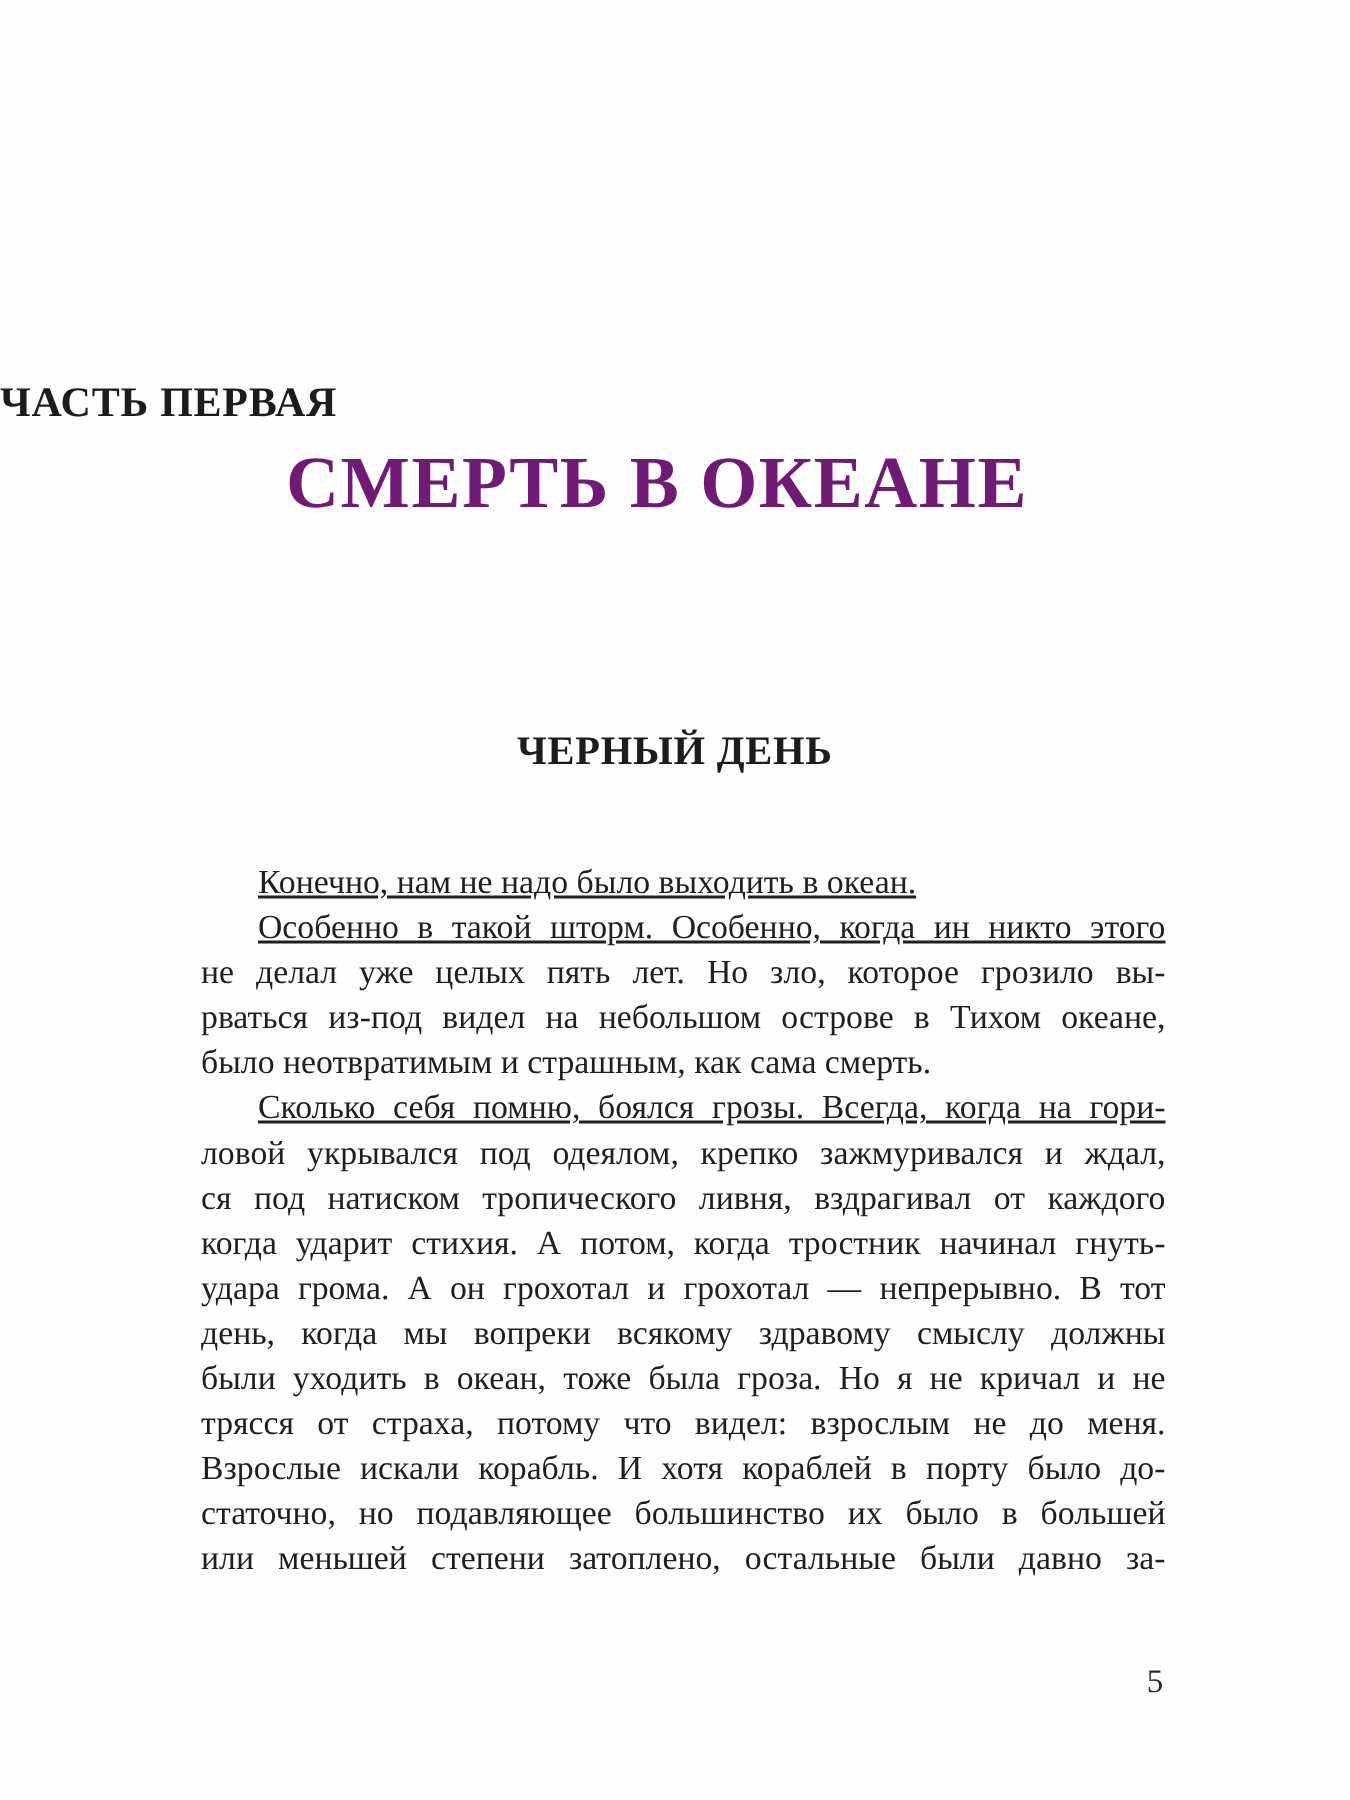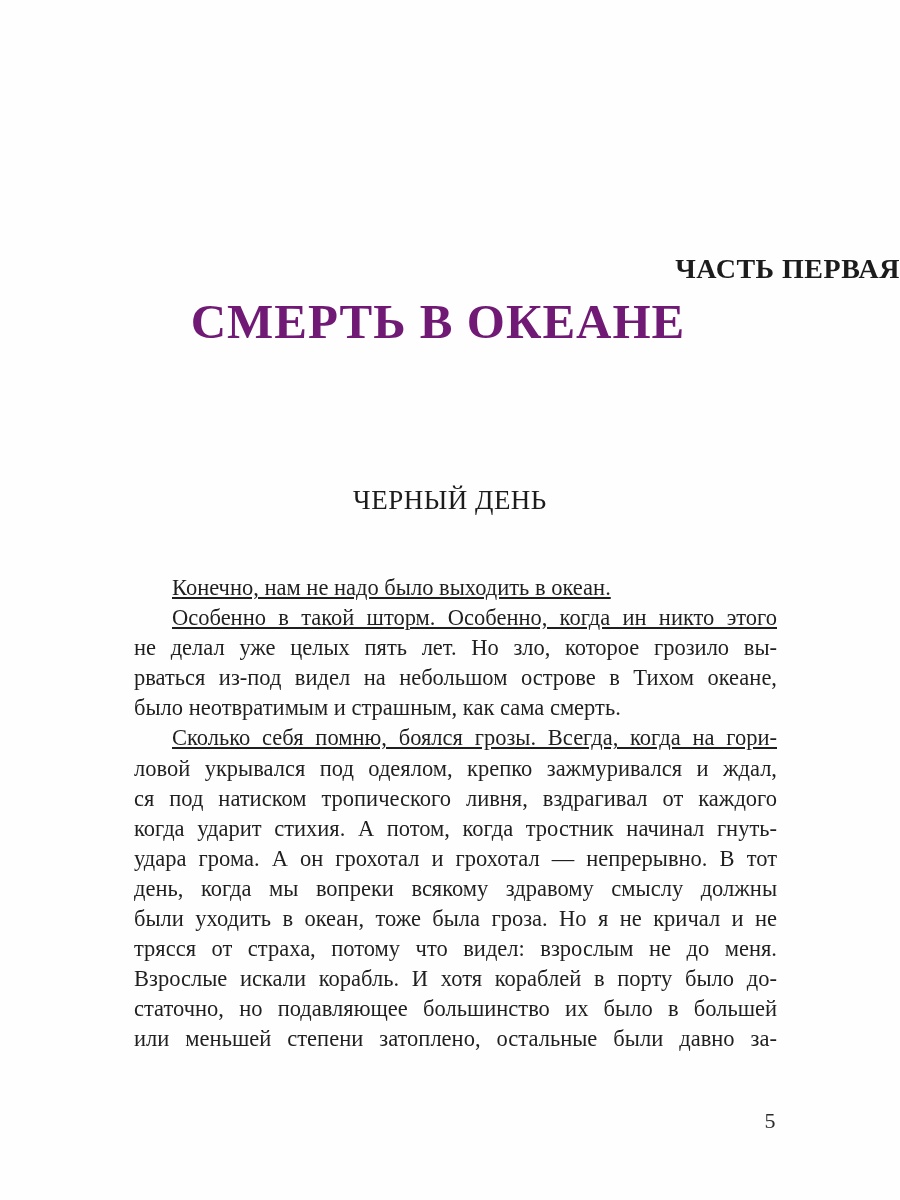--- a/index.html
+++ b/index.html
@@ -18,21 +18,21 @@
     .page {
       position: absolute;
       left: 0; top: 0;
       width: 900px; height: 1200px;
       background: #fefefe;
     }
     .part-label {
       position: absolute;
       left: 0; width: 900px;
       top: 252px;
-      text-align: right;
+      text-align: left;
       font-size: 28px;
       font-weight: bold;
       letter-spacing: 0.5px;
       color: #1c1c1c;
       line-height: 34px;
     }
     .part-title {
       position: absolute;
       left: 0; width: 876px;
       top: 292px;
@@ -53,21 +53,21 @@
       letter-spacing: 0.5px;
       color: #1c1c1c;
       line-height: 34px;
     }
     .chapter-title {
       position: absolute;
       left: 0; width: 900px;
       top: 483px;
       text-align: center;
       font-size: 27px;
-      font-weight: normal;
+      font-weight: bold;
       letter-spacing: 0.5px;
       color: #1c1c1c;
       line-height: 34px;
     }
     .body-text {
       position: absolute;
       left: 134px;
       top: 573px;
       width: 643px;
       font-size: 22.5px;

